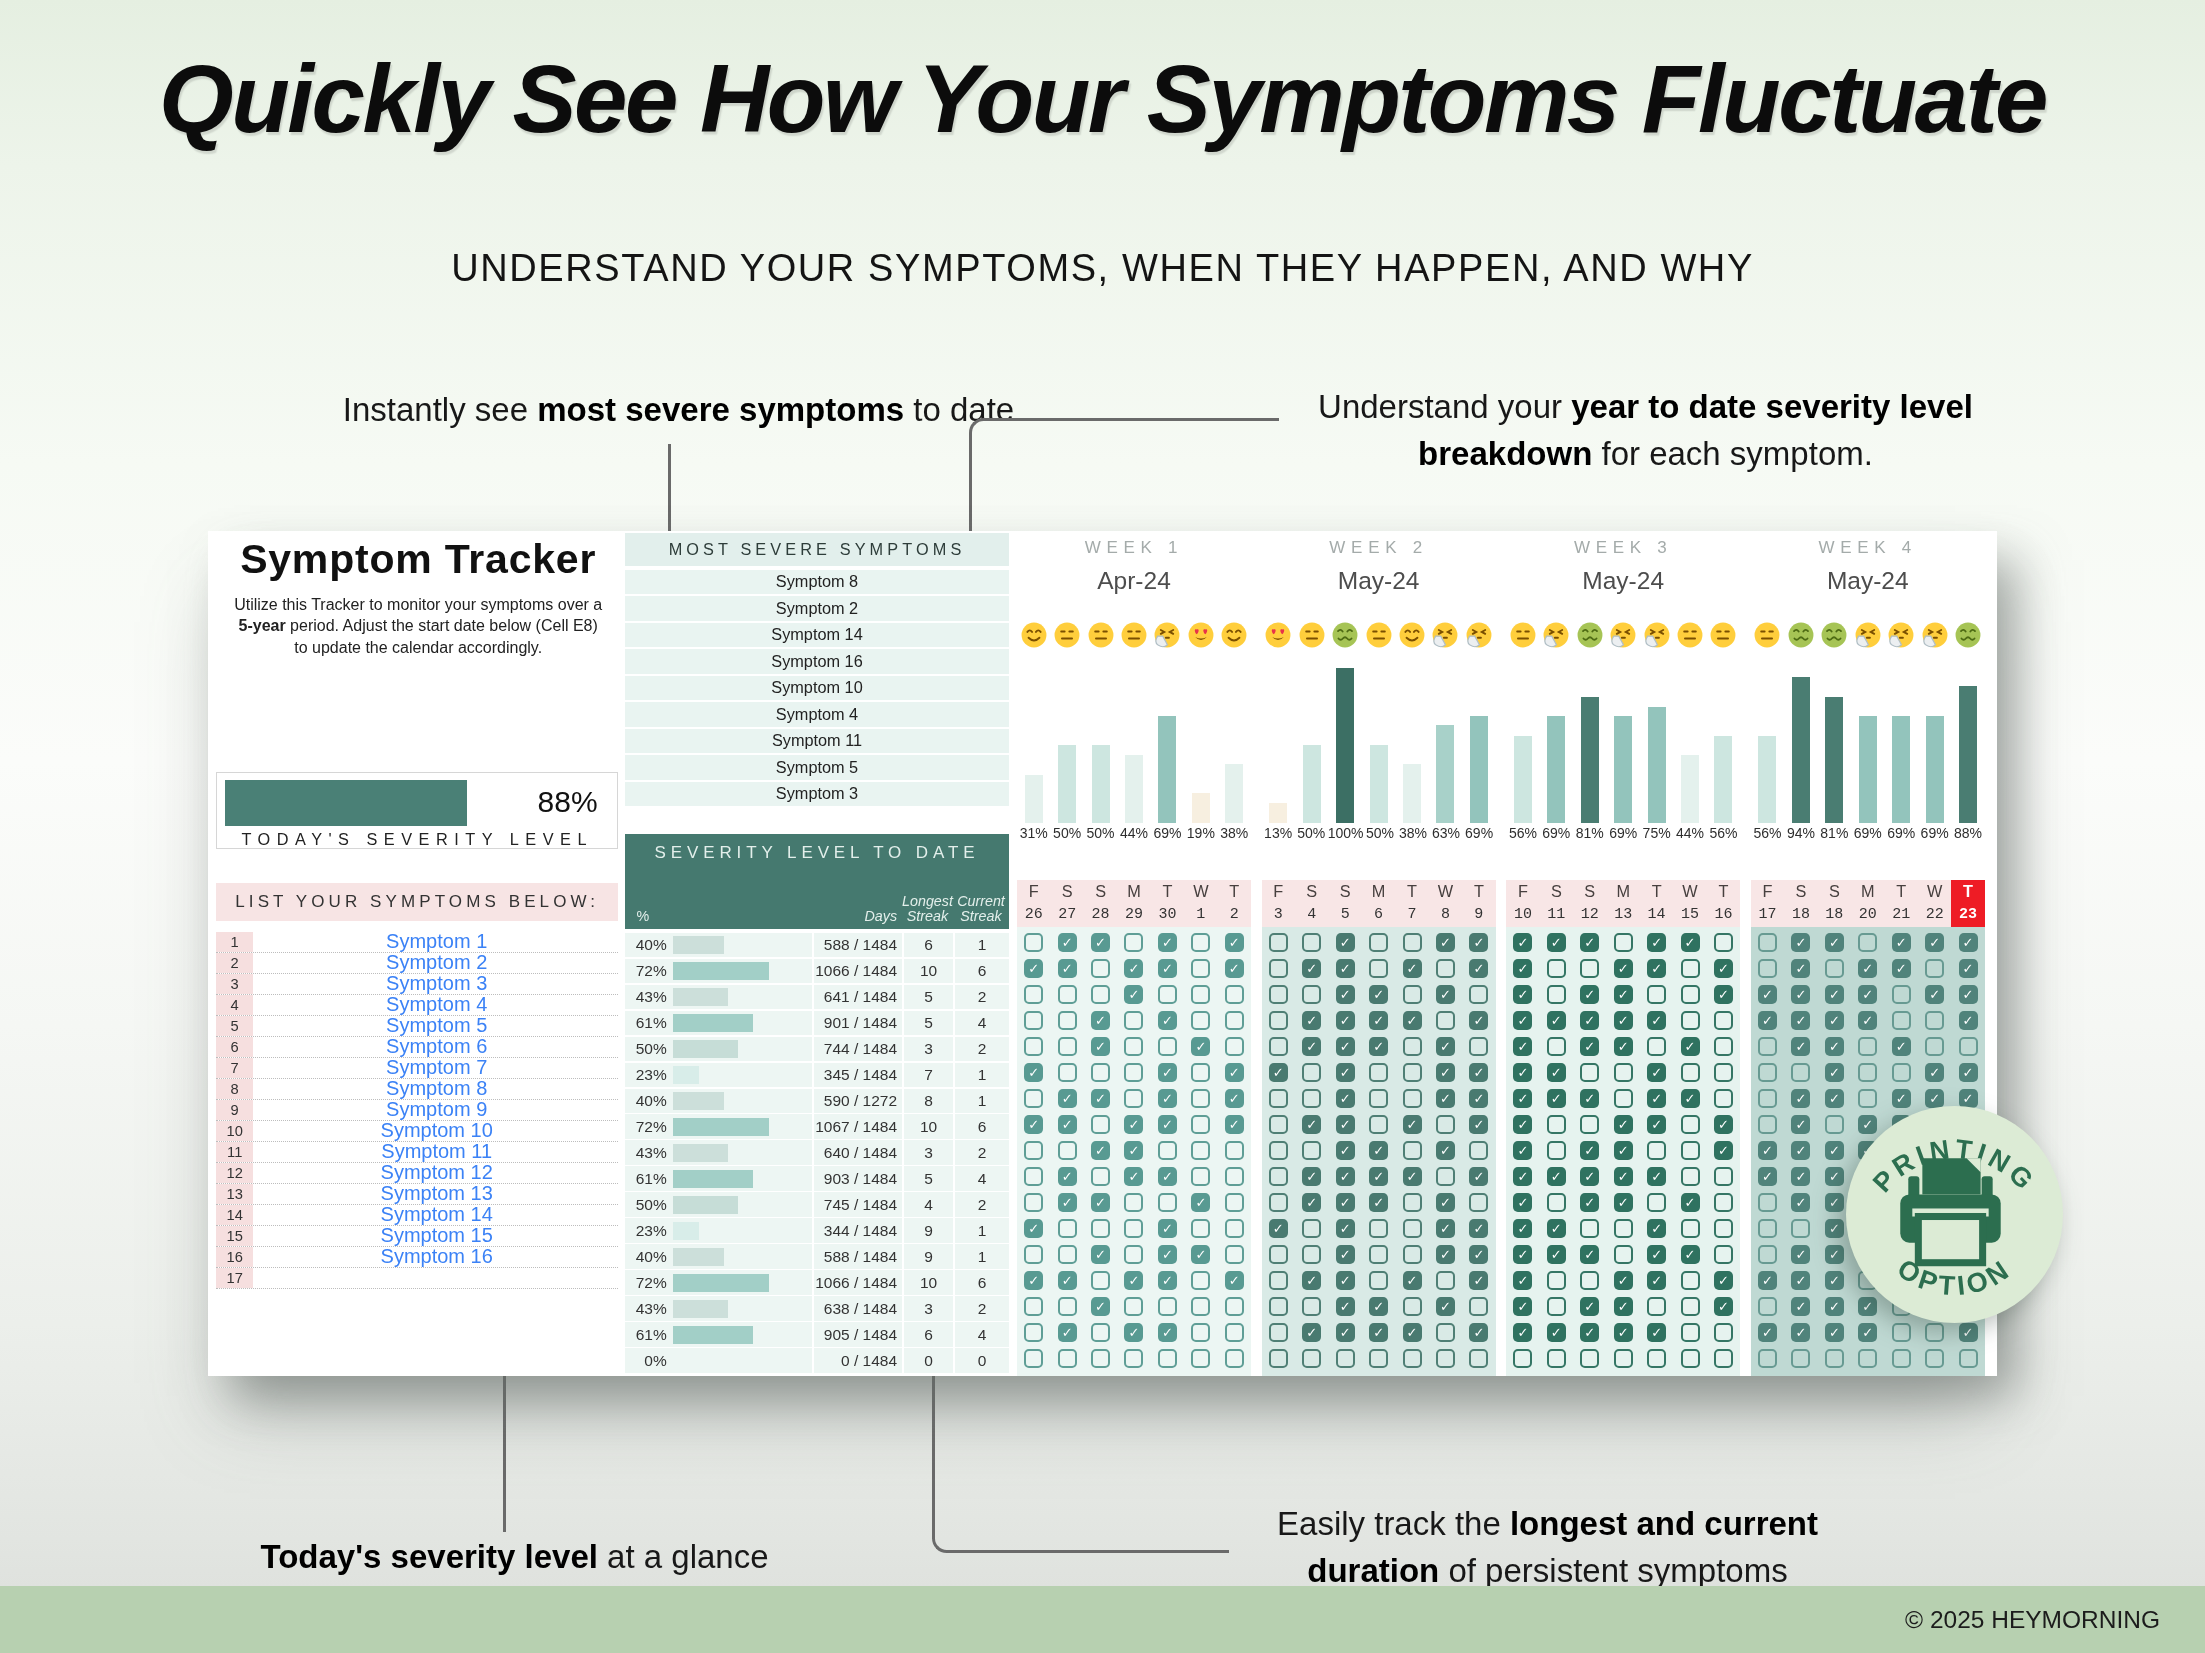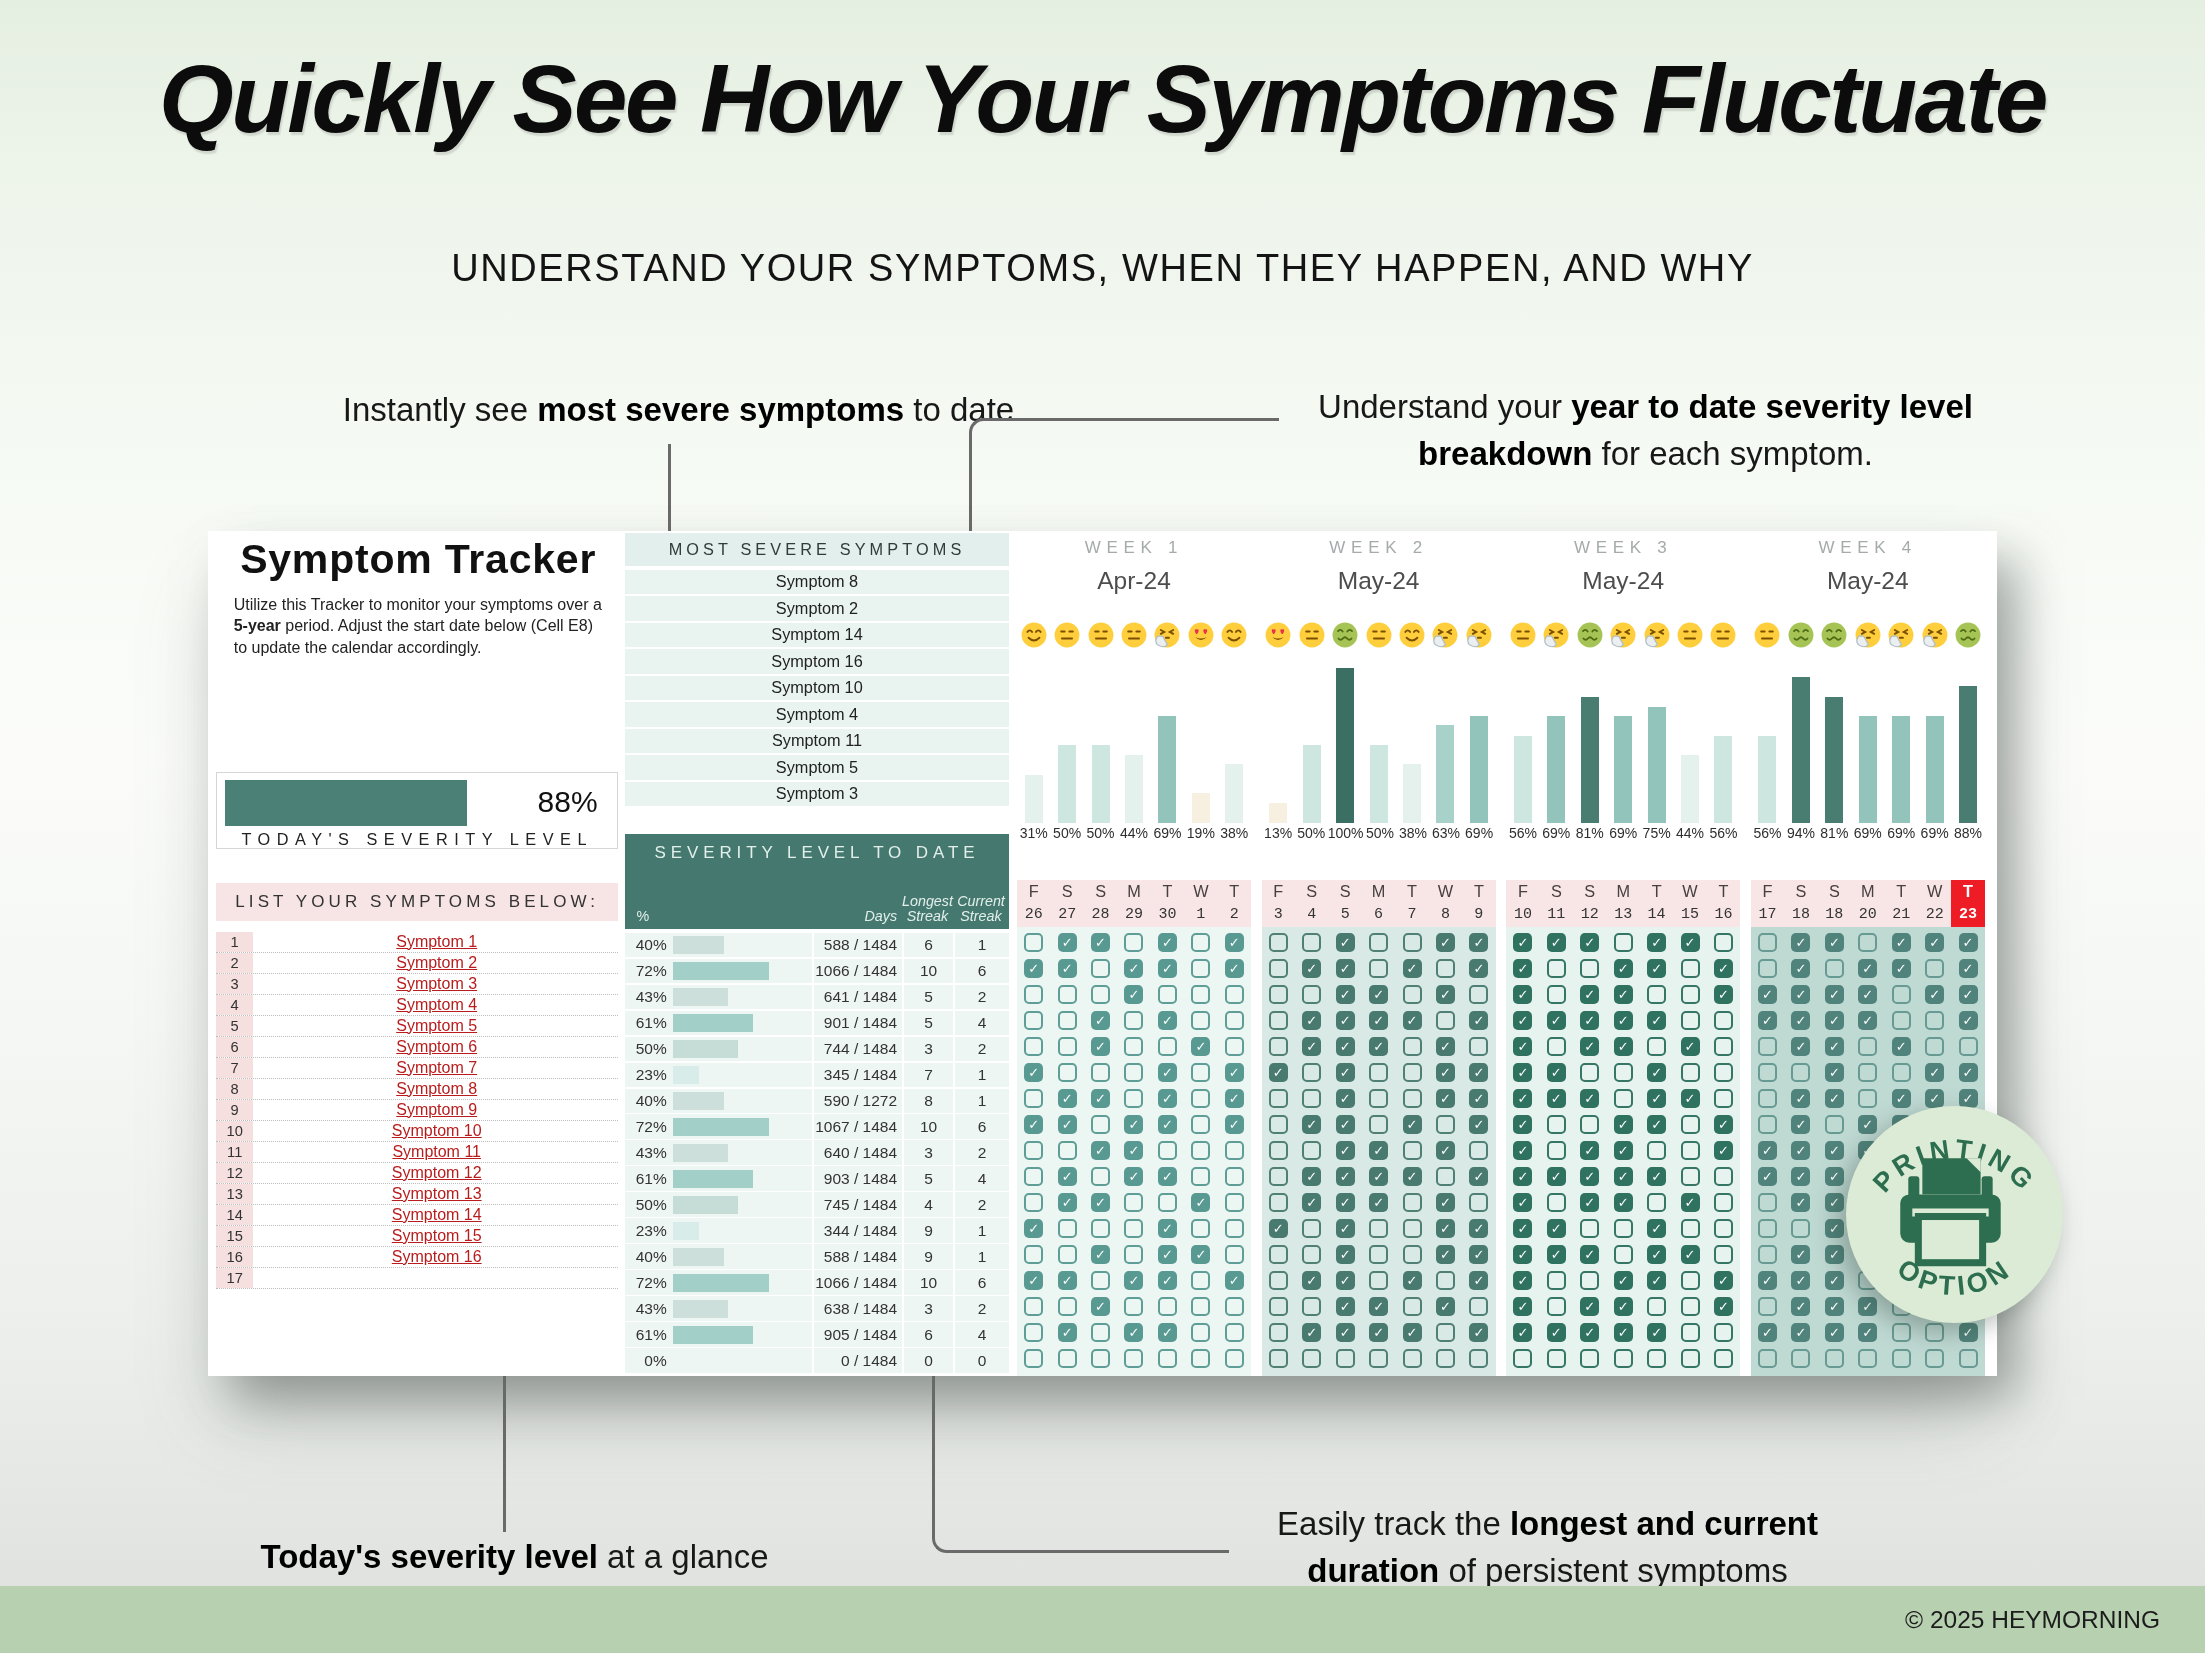--- a/index.html
+++ b/index.html
@@ -28,35 +28,35 @@
   .elbow.tl { border-left:3.3px solid #6a6a6a; border-top:3.3px solid #6a6a6a; border-top-left-radius:14.7px; }
   .elbow.bl { border-left:3.3px solid #6a6a6a; border-bottom:3.3px solid #6a6a6a; border-bottom-left-radius:14.7px; }
 
   
   .card { position:absolute; left:208px; top:531px; width:1789px; height:845px; background:#ffffff;
     box-shadow:23px 24.5px 45px -3.3px rgba(100,108,104,.55), 0 49px 74px -16.3px rgba(100,108,104,.35); }
 
   
   .left-col { position:absolute; left:8.2px; top:1.6px; width:404px; }
   .lt-title { margin-top:3.3px; text-align:center; font-size:41px; font-weight:700; color:#111; letter-spacing:0.8px; }
-  .lt-desc { margin:11.4px auto 0; width:369px; font-size:16px; line-height:1.32; color:#222; }
+  .lt-desc { margin:11.4px auto 0; width:369px; text-align:center; font-size:16px; line-height:1.32; color:#222; }
   .cal-row { position:absolute; left:0; top:131px; width:402px; height:75px; display:flex; border:1.2px solid #c7c7c7; background:#fff; }
   .cal-label { width:194px; height:100%; background:#45796f; color:#f2f7f5; display:flex; align-items:center; justify-content:center; font-size:23px; }
   .cal-value { flex:1; display:flex; align-items:center; justify-content:center; font-size:27px; font-weight:700; color:#111; }
   .sev-box { position:absolute; left:0; top:239px; width:402px; height:77px; border:1.2px solid #d6d6d6; background:#fff; padding:7.4px 8.2px 0 8.2px; }
   .sev-track { position:relative; height:46px; width:100%; }
   .sev-fill { position:absolute; left:0; top:0; height:100%; width:63%; background:#4a8076; }
   .sev-pct { position:absolute; right:11.4px; top:4.9px; font-size:30px; color:#111; }
   .sev-cap { margin-top:4.1px; text-align:center; font-size:16.3px; letter-spacing:6.5px; color:#222; }
   .list-header { position:absolute; left:0; top:350px; width:402px; height:38px; background:#f7e4e4;
     display:flex; align-items:center; justify-content:center; font-size:17px; letter-spacing:4.1px; color:#333; }
   .sym-list { position:absolute; left:0; top:399px; width:402px; }
   .sym-row { display:flex; height:21px; border-bottom:1.6px dotted #bdbdbd; }
   .sym-num { width:39px; background:#f6dfdf; border-right:2.5px solid #fff; display:flex; align-items:center; justify-content:center; font-size:14.7px; color:#333; }
-  .sym-name { flex:1; display:flex; align-items:center; justify-content:center; font-size:16px; color:#b91c1c;text-decoration:underline; }
+  .sym-name { flex:1; display:flex; align-items:center; justify-content:center; font-size:20px; color:#3b82f6; }
 
   
   .mid-col { position:absolute; left:417px; top:1.6px; width:384px; }
   .ms-header { height:33px; background:#e2efec; display:flex; align-items:center; justify-content:center;
     font-size:16.3px; letter-spacing:4.1px; color:#2e3d3a; }
   .ms-list { position:absolute; left:0; top:37px; width:384px; }
   .ms-item { height:24.5px; margin-bottom:2px; background:#e9f4f1; display:flex; align-items:center; justify-content:center; font-size:16.3px; color:#222; }
   .sev-panel { position:absolute; left:0; top:301px; width:384px; height:95px; background:#45796f; color:#e3efeb; }
   .sev-panel-title { padding-top:9.8px; text-align:center; font-size:17px; letter-spacing:4.9px; }
   .sev-cols { position:absolute; bottom:4.9px; left:0; width:100%; display:flex; align-items:flex-end; font-size:14.3px; font-style:italic; }

